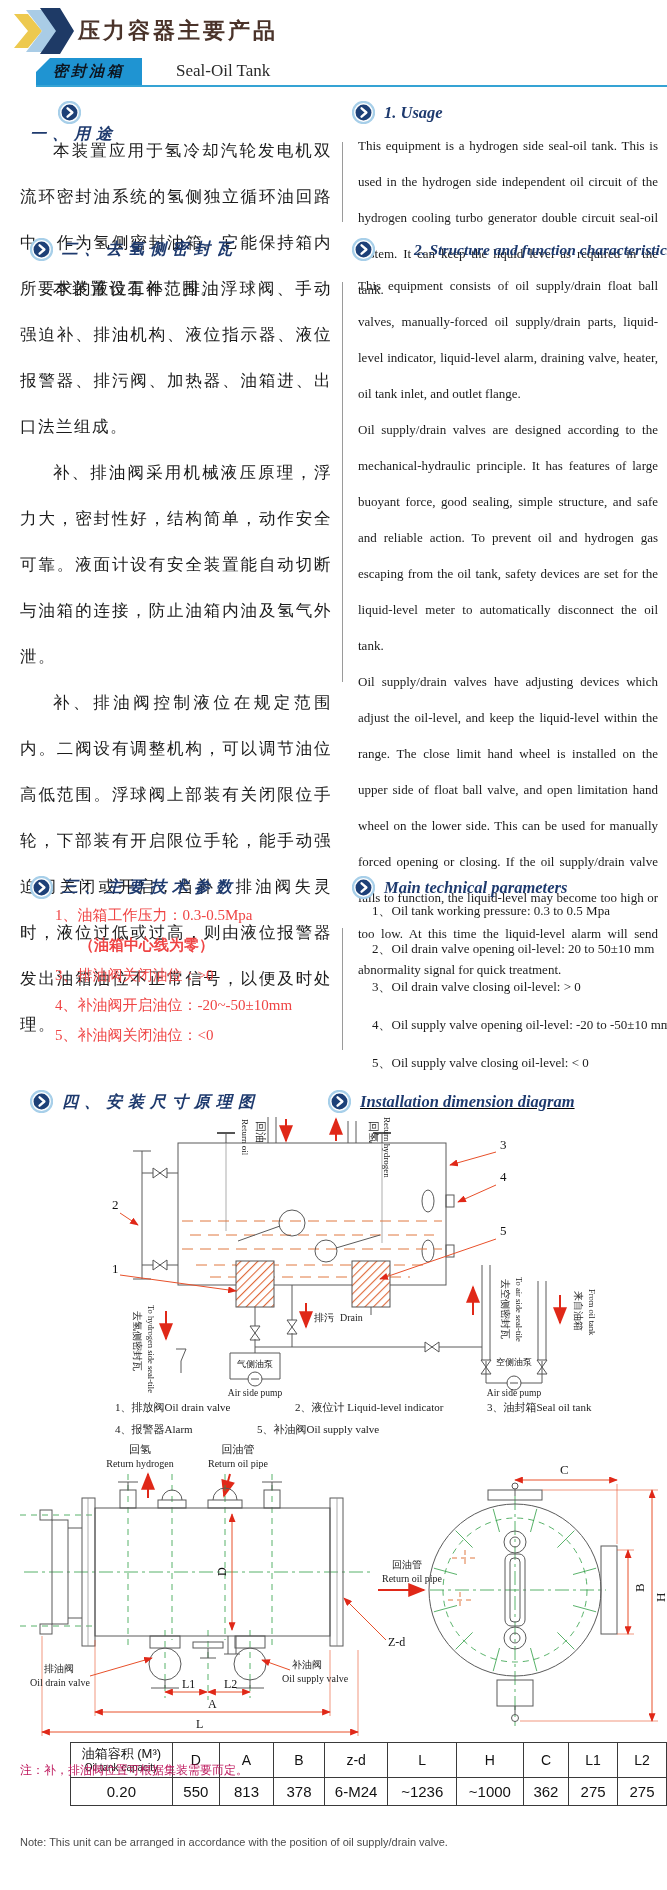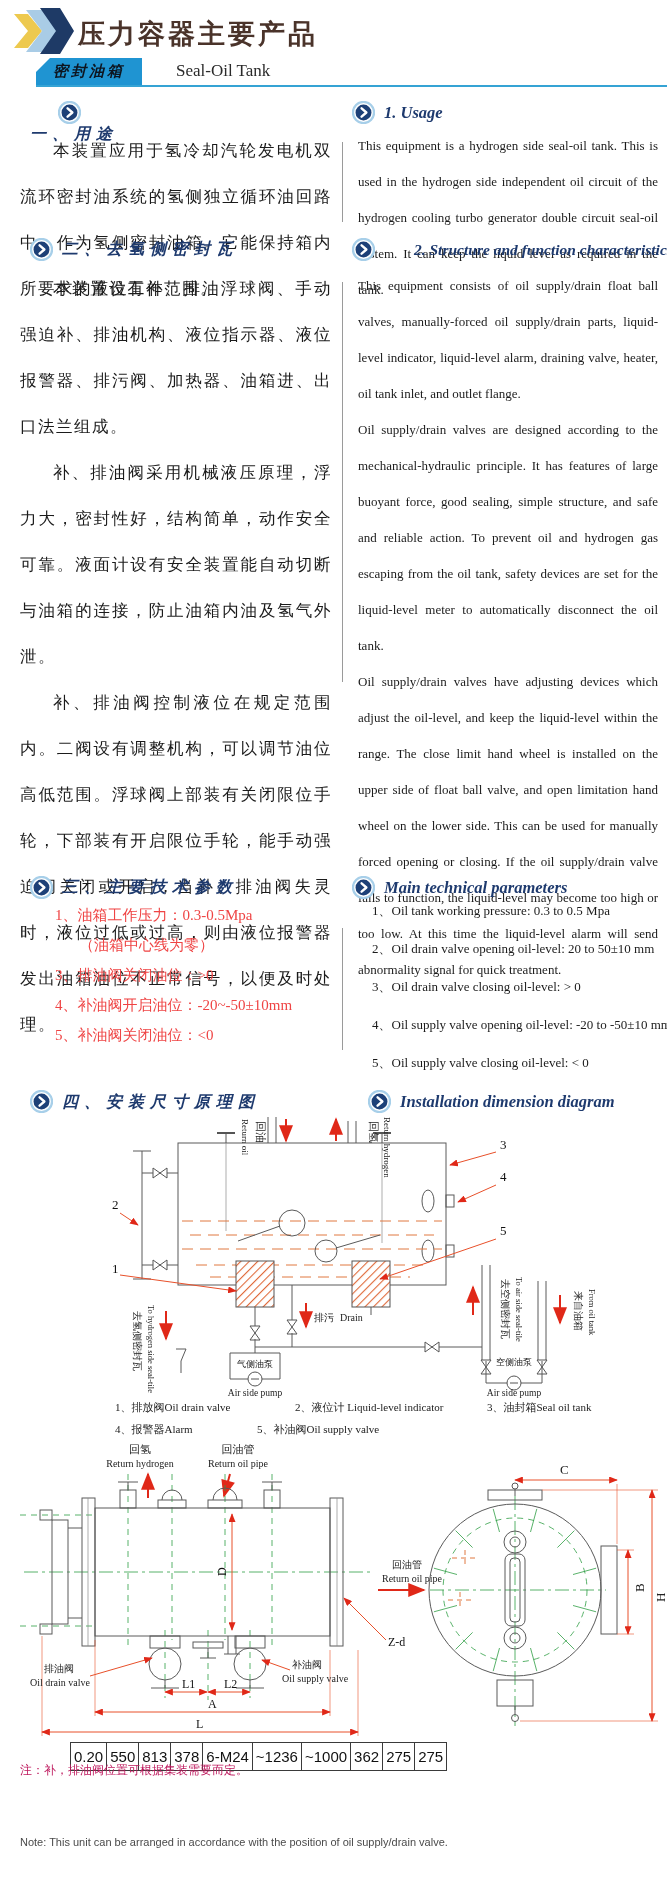--- a/index.html
+++ b/index.html
@@ -1,41 +1,41 @@
 <!DOCTYPE html>
 <html><head>
 <meta charset="utf-8">
 <style>
   html,body{margin:0;padding:0;}
   body{width:667px;height:1890px;position:relative;background:#ffffff;overflow:hidden;
        font-family:"Liberation Serif",serif;}
   .abs{position:absolute;}
   
   .page-title{position:absolute;left:78px;top:16px;font-family:"Liberation Sans",sans-serif;
-    font-weight:bold;font-size:27px;letter-spacing:3px;color:#4a332a;}
+    font-weight:bold;font-size:22px;letter-spacing:3px;color:#4a332a;}
   .tab{position:absolute;left:36px;top:58px;width:106px;height:27px;background:#1f94d2;
     clip-path:polygon(14px 0,100% 0,100% 100%,0 100%,0 14px);display:flex;align-items:center;justify-content:center;}
   .tab span{font-weight:bold;font-style:italic;font-size:15px;letter-spacing:3px;color:#0d1520;}
   .tab-en{position:absolute;left:176px;top:61px;font-size:17px;color:#2a2a2a;}
   .tab-line{position:absolute;left:36px;top:85px;width:631px;height:2px;background:#35a3d4;}
   
   .sh{position:absolute;display:flex;align-items:center;}
   .sh svg{width:23px;height:23px;margin-right:9px;flex:none;}
   .sh .t{font-weight:bold;font-style:italic;font-size:16.5px;color:#1e3a6e;white-space:nowrap;}
   .sh .t.cn{letter-spacing:6px;font-size:16px;}
   
   .cn-body{position:absolute;font-size:16.5px;line-height:46px;letter-spacing:1.5px;
     color:#1b1b1b;text-align:justify;}
   .cn-body p{margin:0;text-indent:2em;}
   .en-body{position:absolute;font-size:13px;line-height:36px;color:#1b1b1b;text-align:justify;}
   .en-body p{margin:0;}
   .vdiv{position:absolute;width:1px;background:#9a9a9a;}
   .param-cn{position:absolute;font-size:15px;line-height:30px;color:#ef4444;}
   .param-cn div{white-space:nowrap;}
-  .param-cn .sub{padding-left:1.6em;}
+  .param-cn .sub{padding-left:1.6em;font-weight:bold;}
   .param-en{position:absolute;font-size:13px;line-height:38px;color:#1b1b1b;}
   .param-en div{white-space:nowrap;}
   
   svg .ln{stroke:#5a5a5a;stroke-width:1;fill:none;}
   svg .lnt{stroke:#8a8a8a;stroke-width:0.7;fill:none;}
   svg .oil line{stroke:#e07840;stroke-width:1;stroke-dasharray:11 7;}
   svg .dim{stroke:#e8502a;stroke-width:1;fill:none;}
   svg .ext{stroke:#e8502a;stroke-width:0.6;fill:none;}
   svg .fl{stroke:#e02818;stroke-width:2;fill:none;}
   svg .cl{stroke:#2f9e44;stroke-width:0.8;fill:none;}
@@ -168,21 +168,21 @@
 <div class="vdiv" style="left:342px;top:928px;height:122px;"></div>
 
 <div class="sh" style="left:30px;top:1090px;align-items:flex-end;">
   <svg viewBox="0 0 24 24">
     <circle cx="12" cy="12" r="11" fill="#fff" stroke="#a7cfe9" stroke-width="2.4"></circle>
     <circle cx="12" cy="12" r="8.3" fill="#1d4077"></circle>
     <path d="M10 7.6 L15 12 L10 16.4" stroke="#fff" stroke-width="2.5" fill="none" stroke-linecap="round" stroke-linejoin="round"></path>
   </svg>
   <span class="t cn">四、安装尺寸原理图</span>
 </div>
-<div class="sh" style="left:368px;top:1090px;">
+<div class="sh" style="left:328px;top:1090px;text-decoration:underline;">
   <svg viewBox="0 0 24 24">
     <circle cx="12" cy="12" r="11" fill="#fff" stroke="#a7cfe9" stroke-width="2.4"></circle>
     <circle cx="12" cy="12" r="8.3" fill="#1d4077"></circle>
     <path d="M10 7.6 L15 12 L10 16.4" stroke="#fff" stroke-width="2.5" fill="none" stroke-linecap="round" stroke-linejoin="round"></path>
   </svg>
   <span class="t">Installation dimension diagram</span>
 </div>
 
 <div class="abs" style="left:30px;top:1115px;width:630px;height:284px;">
 <svg width="630" height="284" viewBox="0 0 630 284">
@@ -474,20 +474,35 @@
   <text x="640" y="156" font-size="13" transform="rotate(-90 640 152)">B</text>
   <line x1="542" y1="50" x2="658" y2="50" class="ext"></line>
   <line x1="520" y1="281" x2="658" y2="281" class="ext"></line>
   <line x1="652" y1="50" x2="652" y2="281" class="dim" marker-start="url(#mb)" marker-end="url(#mb)"></line>
   <text x="661" y="166" font-size="13" transform="rotate(-90 661 162)">H</text>
 </svg>
 </div>
 
 <table class="dim-table">
   <tbody>
+      <tr>
+    <td class="th-cap">
+      <div class="c1">油箱容积 (M³)</div>
+      <div class="c2">Oil tank capacity</div>
+    </td>
+    <td class="hd" style="width:42px;">D</td>
+    <td class="hd" style="width:50px;">A</td>
+    <td class="hd" style="width:46px;">B</td>
+    <td class="hd" style="width:60px;">z-d</td>
+    <td class="hd" style="width:64px;">L</td>
+    <td class="hd" style="width:62px;">H</td>
+    <td class="hd" style="width:40px;">C</td>
+    <td class="hd" style="width:44px;">L1</td>
+    <td class="hd" style="width:44px;">L2</td>
+  </tr>
   <tr class="vrow">
     <td>0.20</td>
     <td>550</td>
     <td>813</td>
     <td>378</td>
     <td>6-M24</td>
     <td>~1236</td>
     <td>~1000</td>
     <td>362</td>
     <td>275</td>

